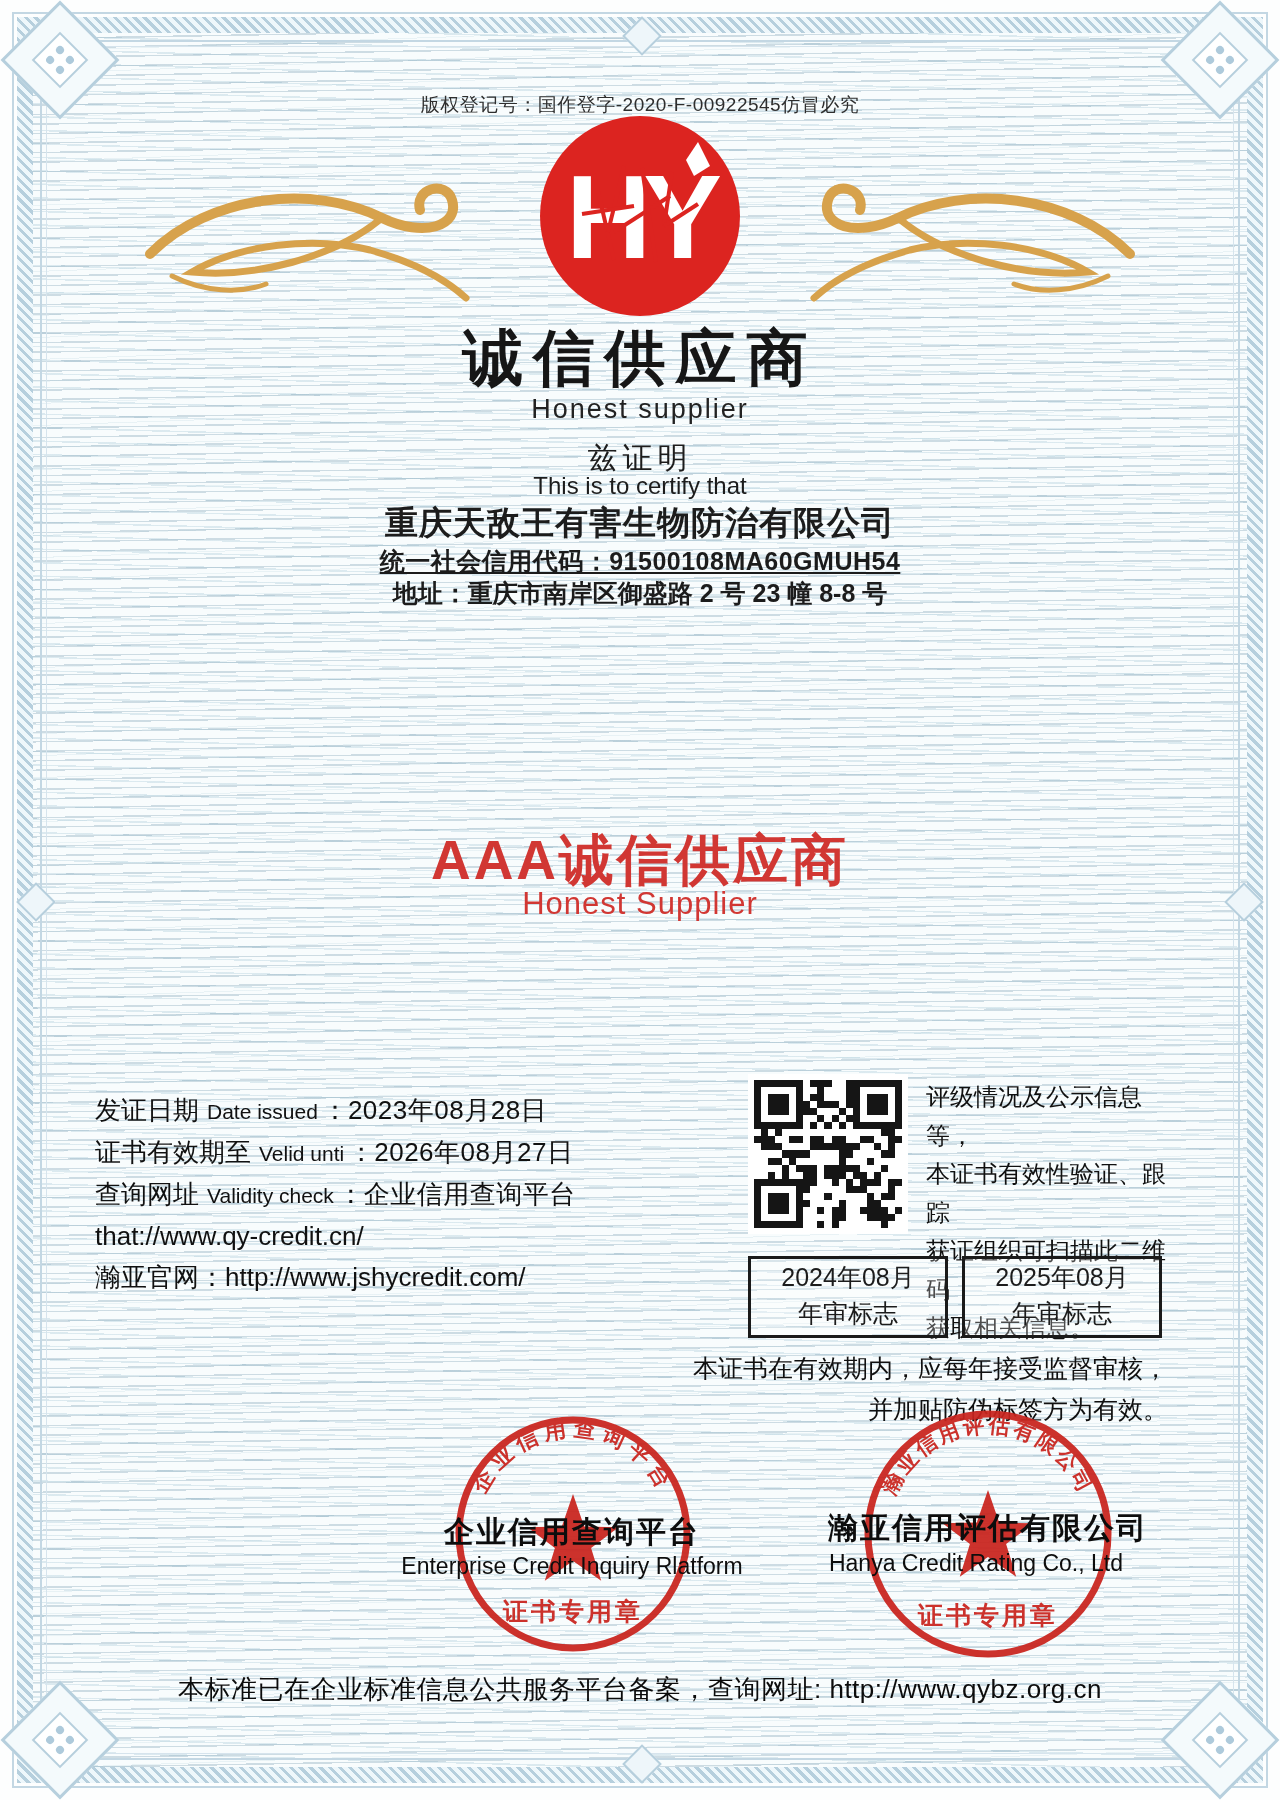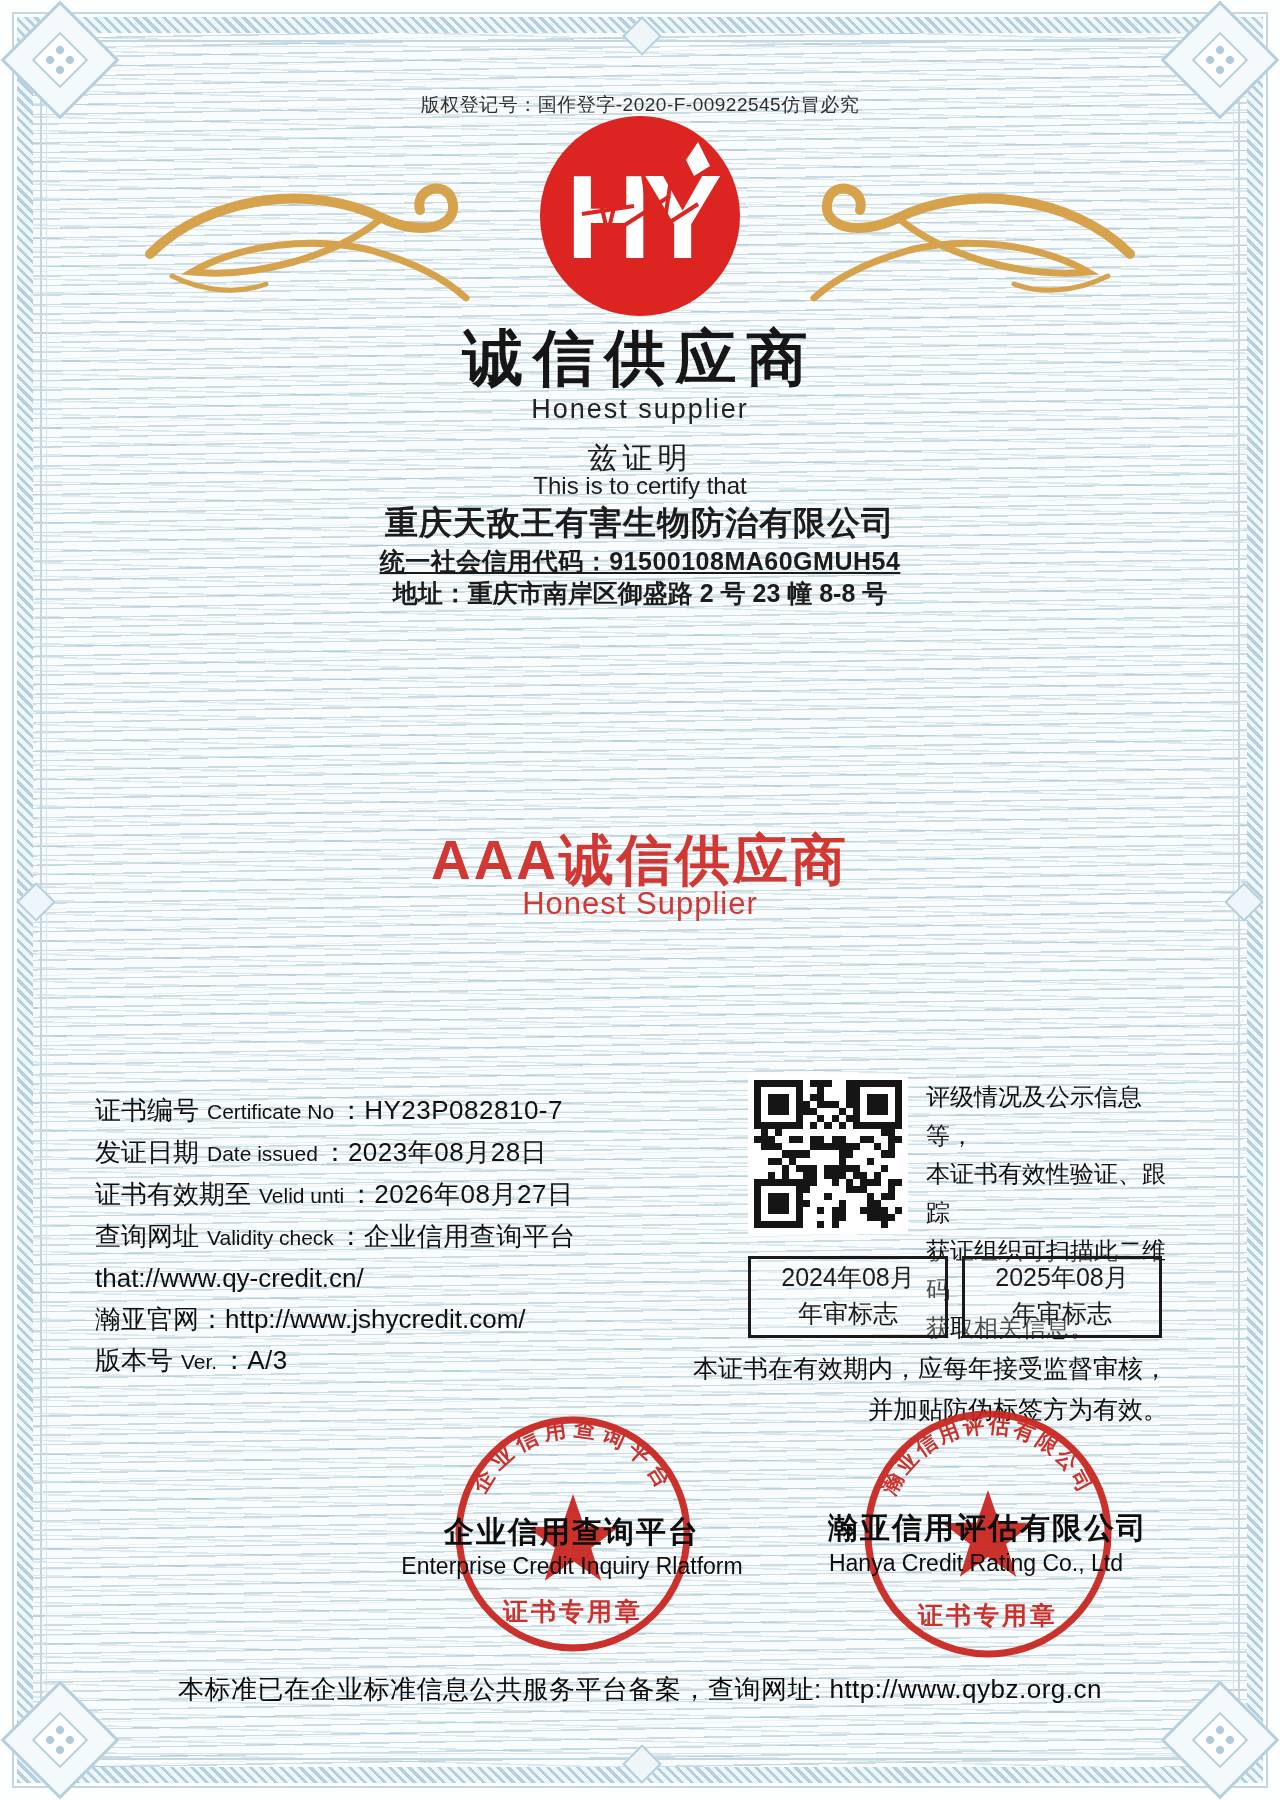--- a/index.html
+++ b/index.html
@@ -149,36 +149,30 @@
   <div class="abs ctr certify-cn">兹证明</div>
   <div class="abs ctr company">重庆天敌王有害生物防治有限公司</div>
   <div class="abs ctr code-line">统一社会信用代码：91500108MA60GMUH54</div>
   <div class="abs ctr addr-line">地址：重庆市南岸区御盛路 2 号 23 幢 8-8 号</div>
 
   <div class="abs ctr award-cn">AAA诚信供应商</div>
   <div class="abs ctr award-en">Honest Supplier</div>
 
   <div class="abs details">
     <div>
-      <span>证书编号</span><span class="en">Certificate No</span><span>：</span><span class="val">HY23P082810-7</span>
-    </div>
-    <div>
       <span>发证日期</span><span class="en">Date issued</span><span>：</span><span class="val">2023年08月28日</span>
     </div>
     <div>
       <span>证书有效期至</span><span class="en">Velid unti</span><span>：</span><span class="val">2026年08月27日</span>
     </div>
     <div>
       <span>查询网址</span><span class="en">Validity check</span><span>：</span><span class="val">企业信用查询平台</span>
     </div>
     <div>that://www.qy-credit.cn/</div>
     <div>瀚亚官网：http://www.jshycredit.com/</div>
-    <div>
-      <span>版本号</span><span class="en">Ver.</span><span>：</span><span class="val">A/3</span>
-    </div>
   </div>
 
   <div class="abs qr-box">
     <div id="qr">
         <i class="on"></i>
         <i class="on"></i>
         <i class="on"></i>
         <i class="on"></i>
         <i class="on"></i>
         <i class="on"></i>

